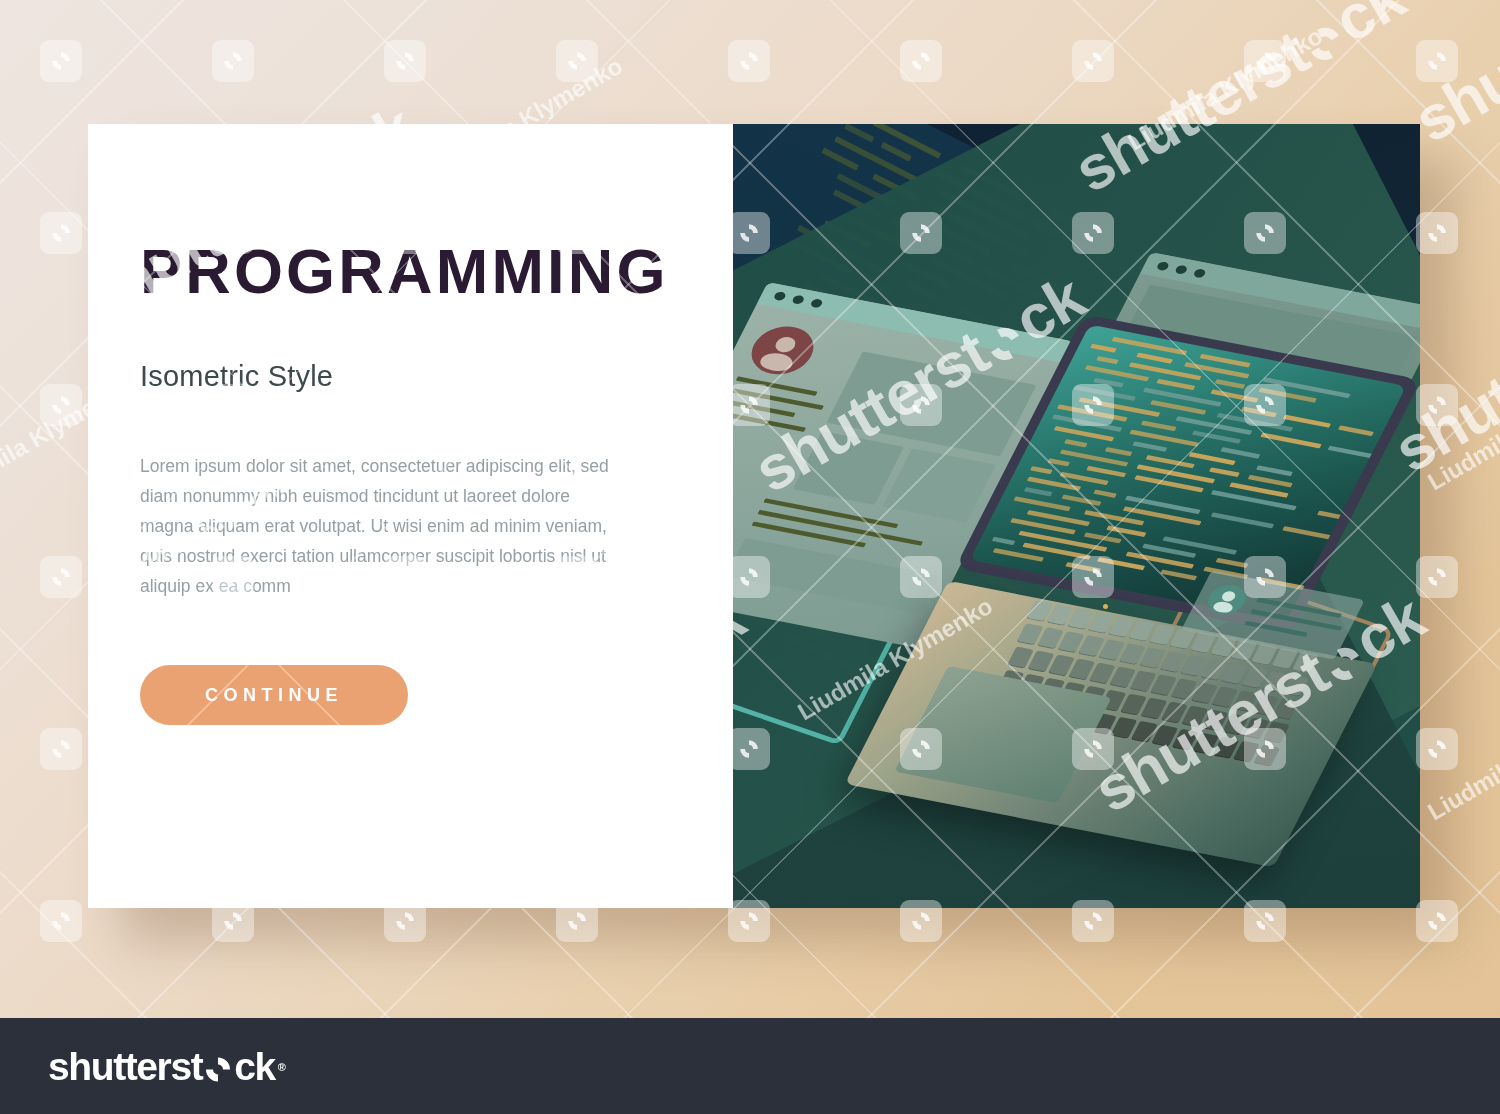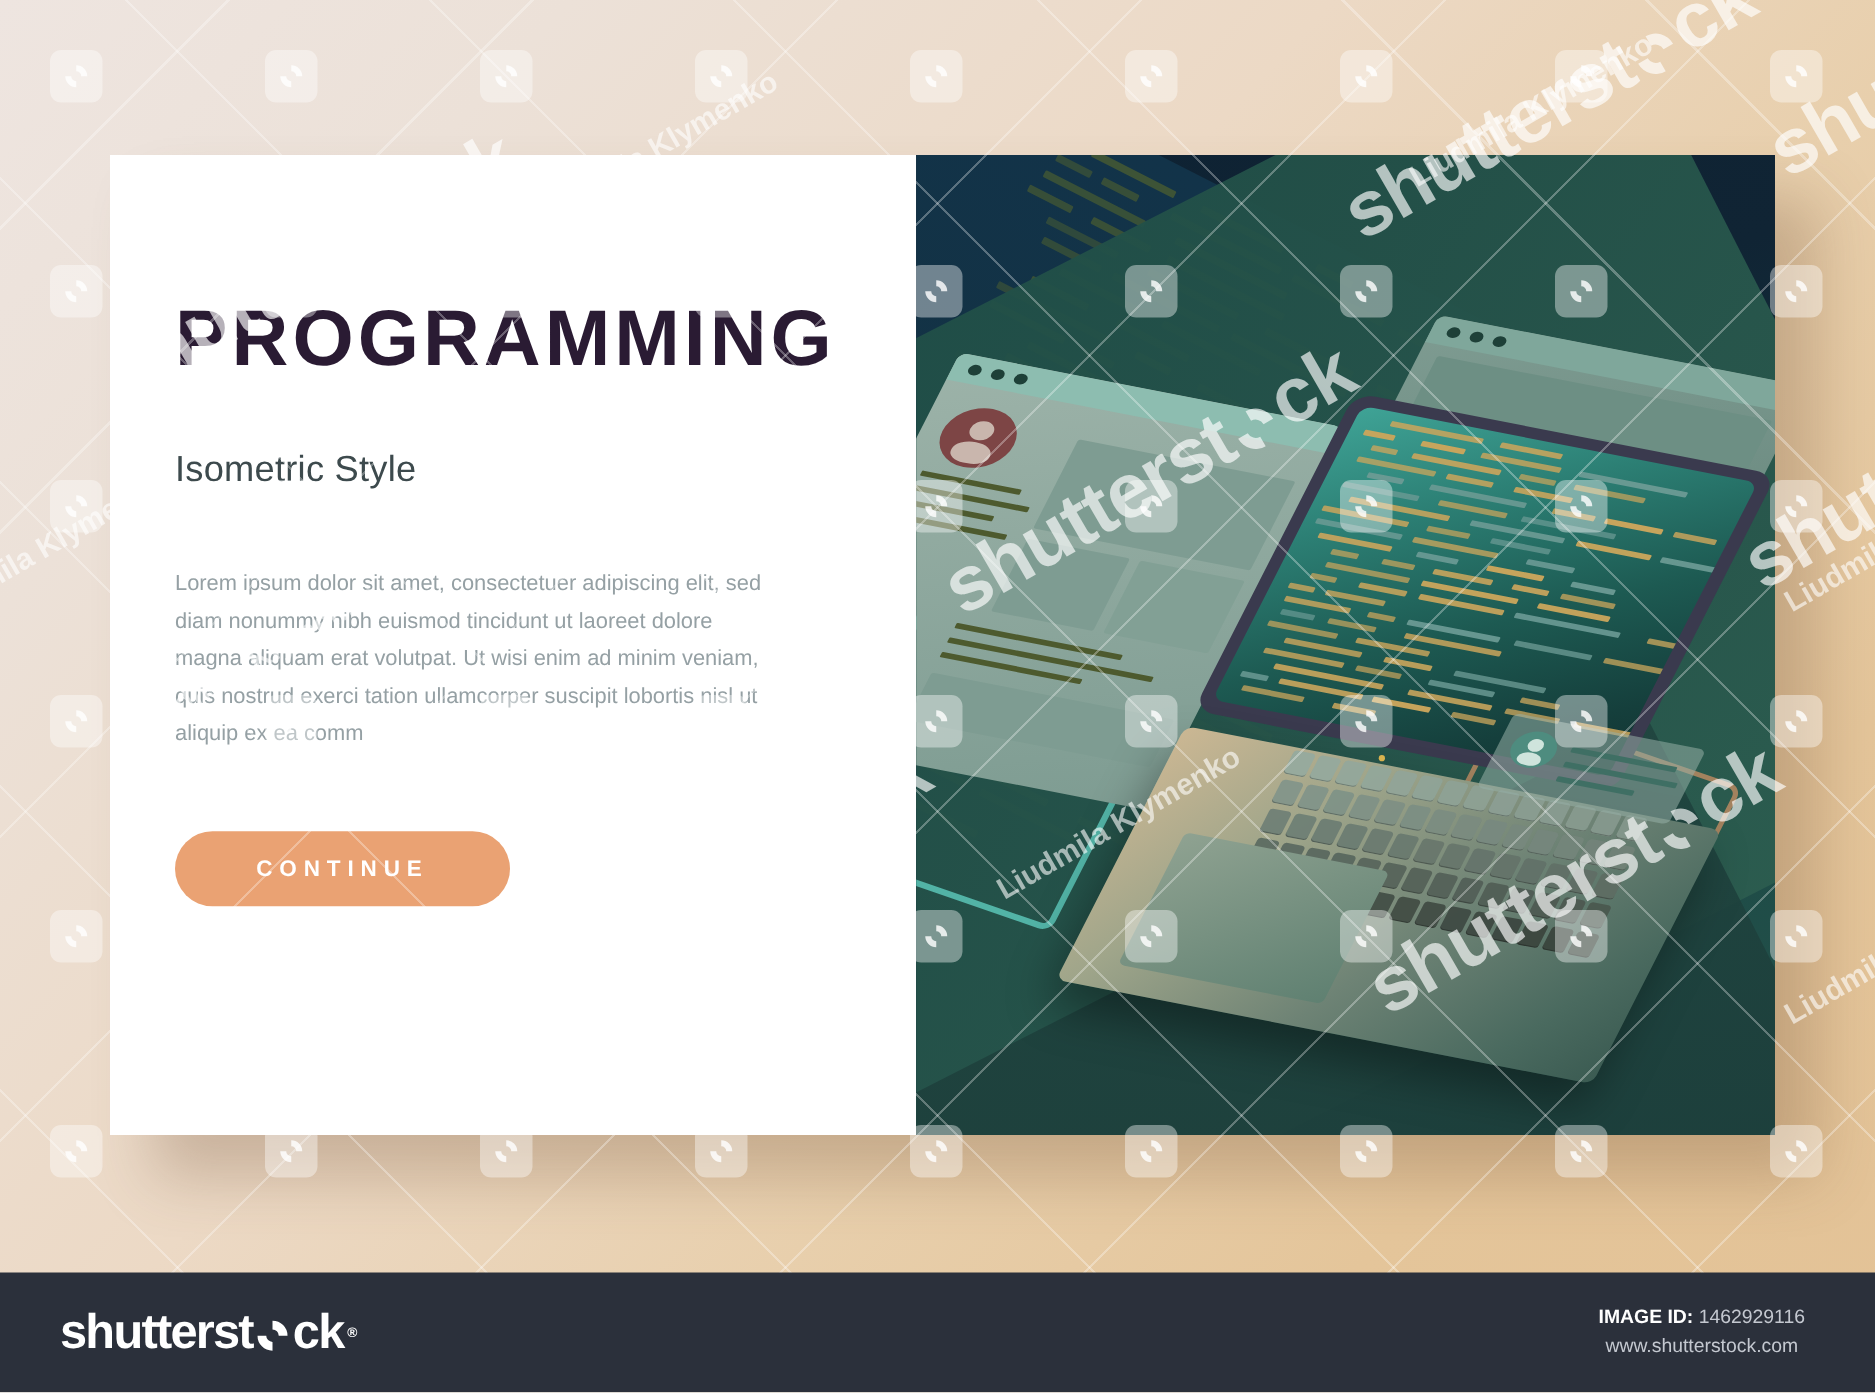--- a/index.html
+++ b/index.html
@@ -978,22 +978,15 @@
           <svg width="30" height="30" viewBox="0 0 30 30">
             <path d="M15 3 A12 12 0 0 1 27 15 L20 15 A5 5 0 0 0 15 10 Z" fill="#ffffff"></path>
             <path d="M15 27 A12 12 0 0 1 3 15 L10 15 A5 5 0 0 0 15 20 Z" fill="#ffffff"></path>
           </svg>
         </span>
         <span>ck</span>
         <span class="logo-reg">®</span>
       </div>
     </div>
 
-    <div class="foot-right">
-      <div class="foot-id">
-        <b>IMAGE ID:</b>
-        <span>1462929116</span>
-      </div>
-      <div class="foot-url">www.shutterstock.com</div>
-    </div>
   </div>
 
 </div>
 
 </body></html>

